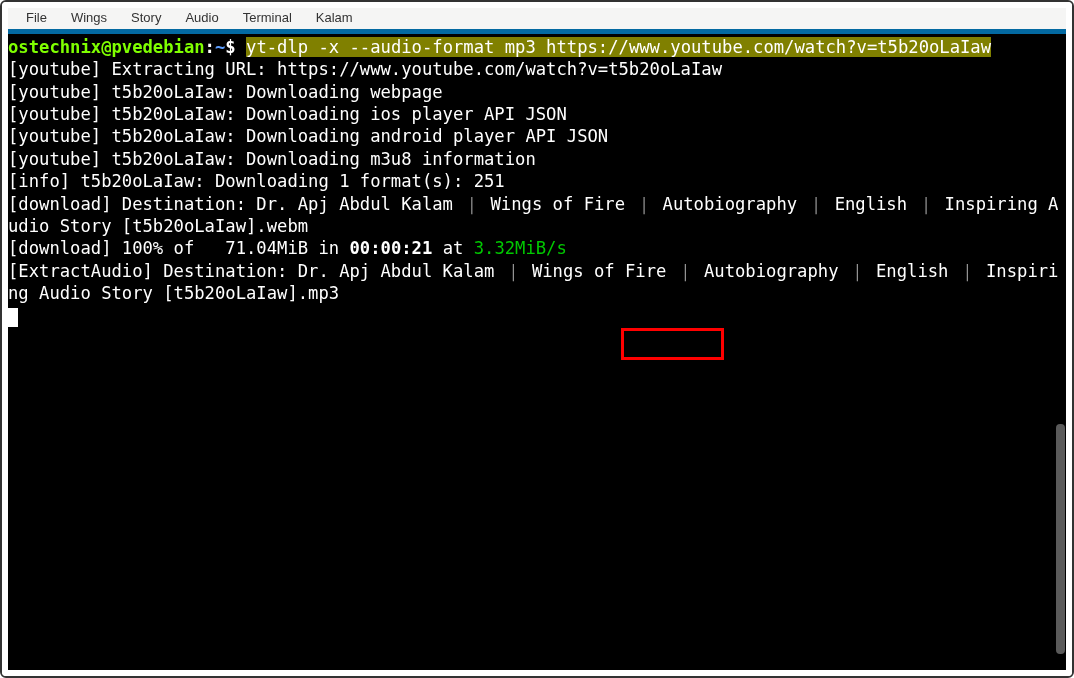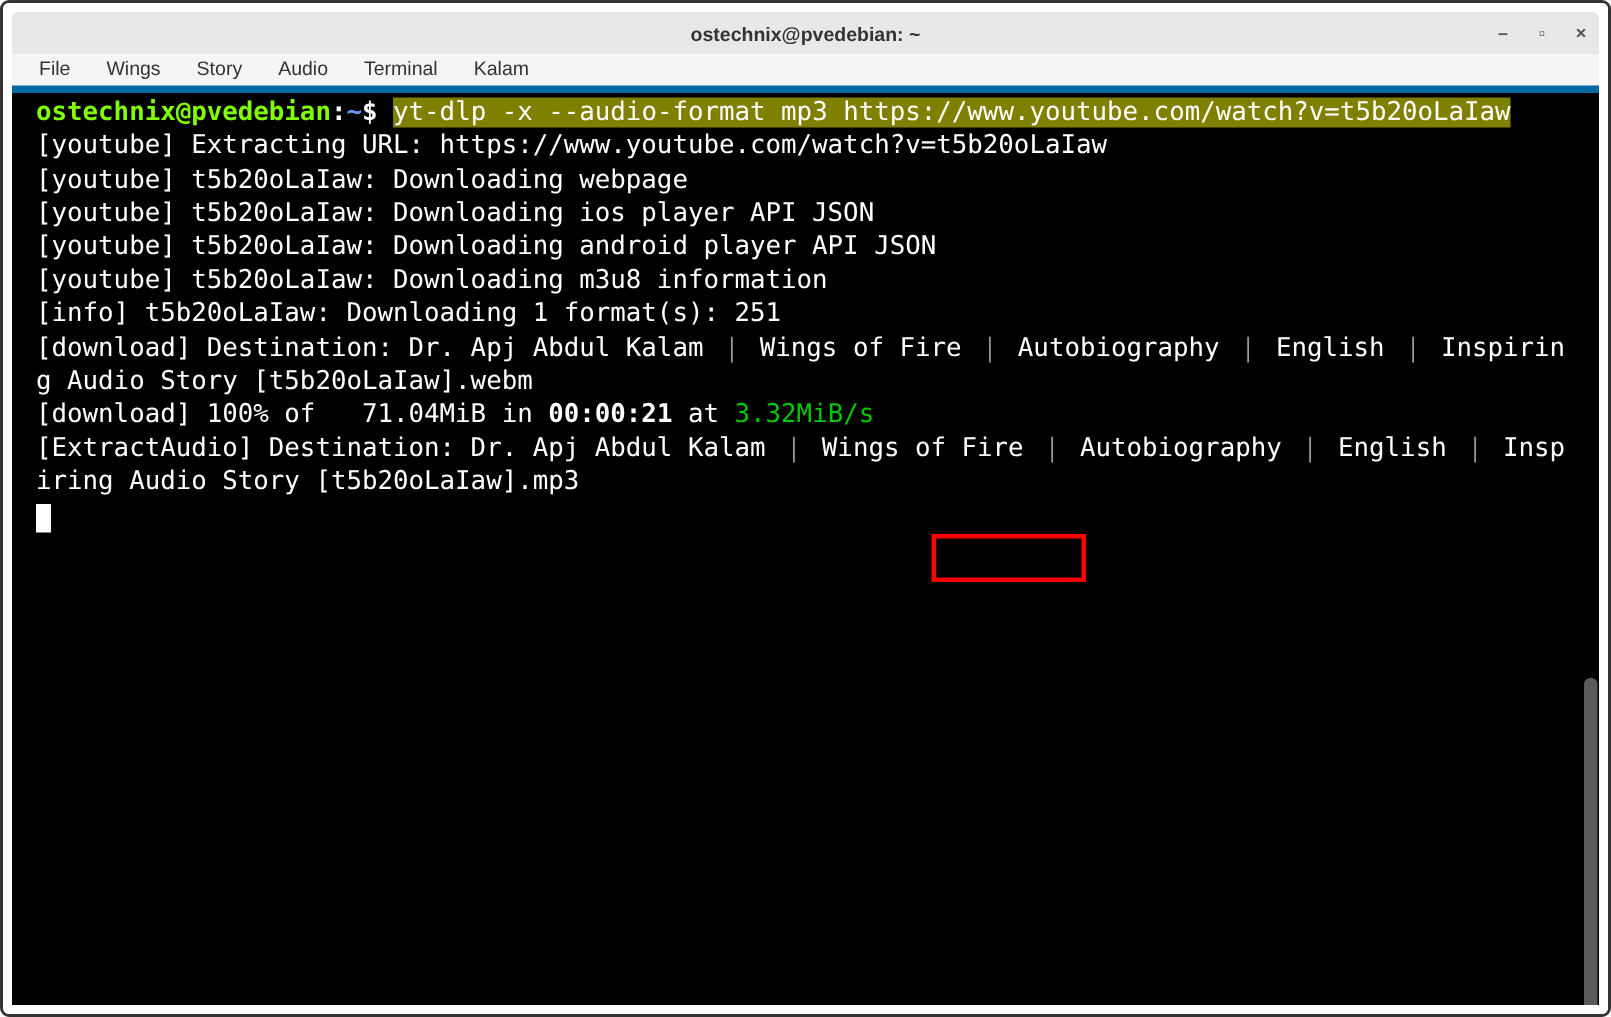--- a/index.html
+++ b/index.html
@@ -67,21 +67,21 @@
     padding: 2px 10px;
     cursor: pointer;
   }
   .terminal {
     flex: 1;
     background: #000;
     color: #fff;
     font-family: "DejaVu Sans Mono","Liberation Mono",monospace;
     font-size: 17.2px;
     line-height: 1.3;
-    padding: 2px 16px;
+    padding: 2px 0;
     white-space: pre-wrap;
     word-break: break-all;
     overflow: hidden;
     position: relative;
   }
   .prompt-user { color: #7fff00; font-weight: bold; }
   .prompt-path { color: #5c9eff; font-weight: bold; }
   .hlcmd { background: #808000; color:#fff; }
   .graytxt { color: #aaa; }
   .bold { font-weight: bold; }
@@ -109,28 +109,20 @@
     width:103px;
     height:32px;
     pointer-events:none;
   }
 </style>
 </head>
 <body>
 <div class="outer-wrap">
 <div class="window">
 
-  <div class="titlebar">
-    <span class="title">ostechnix@pvedebian: ~</span>
-    <div class="win-controls">
-      <span class="win-btn">–</span>
-      <span class="win-btn">▫</span>
-      <span class="win-btn">×</span>
-    </div>
-  </div>
 
   <div class="menubar">
     <span class="menu-item">File</span>
     <span class="menu-item">Wings</span>
     <span class="menu-item">Story</span>
     <span class="menu-item">Audio</span>
     <span class="menu-item">Terminal</span>
     <span class="menu-item">Kalam</span>
   </div>
 

